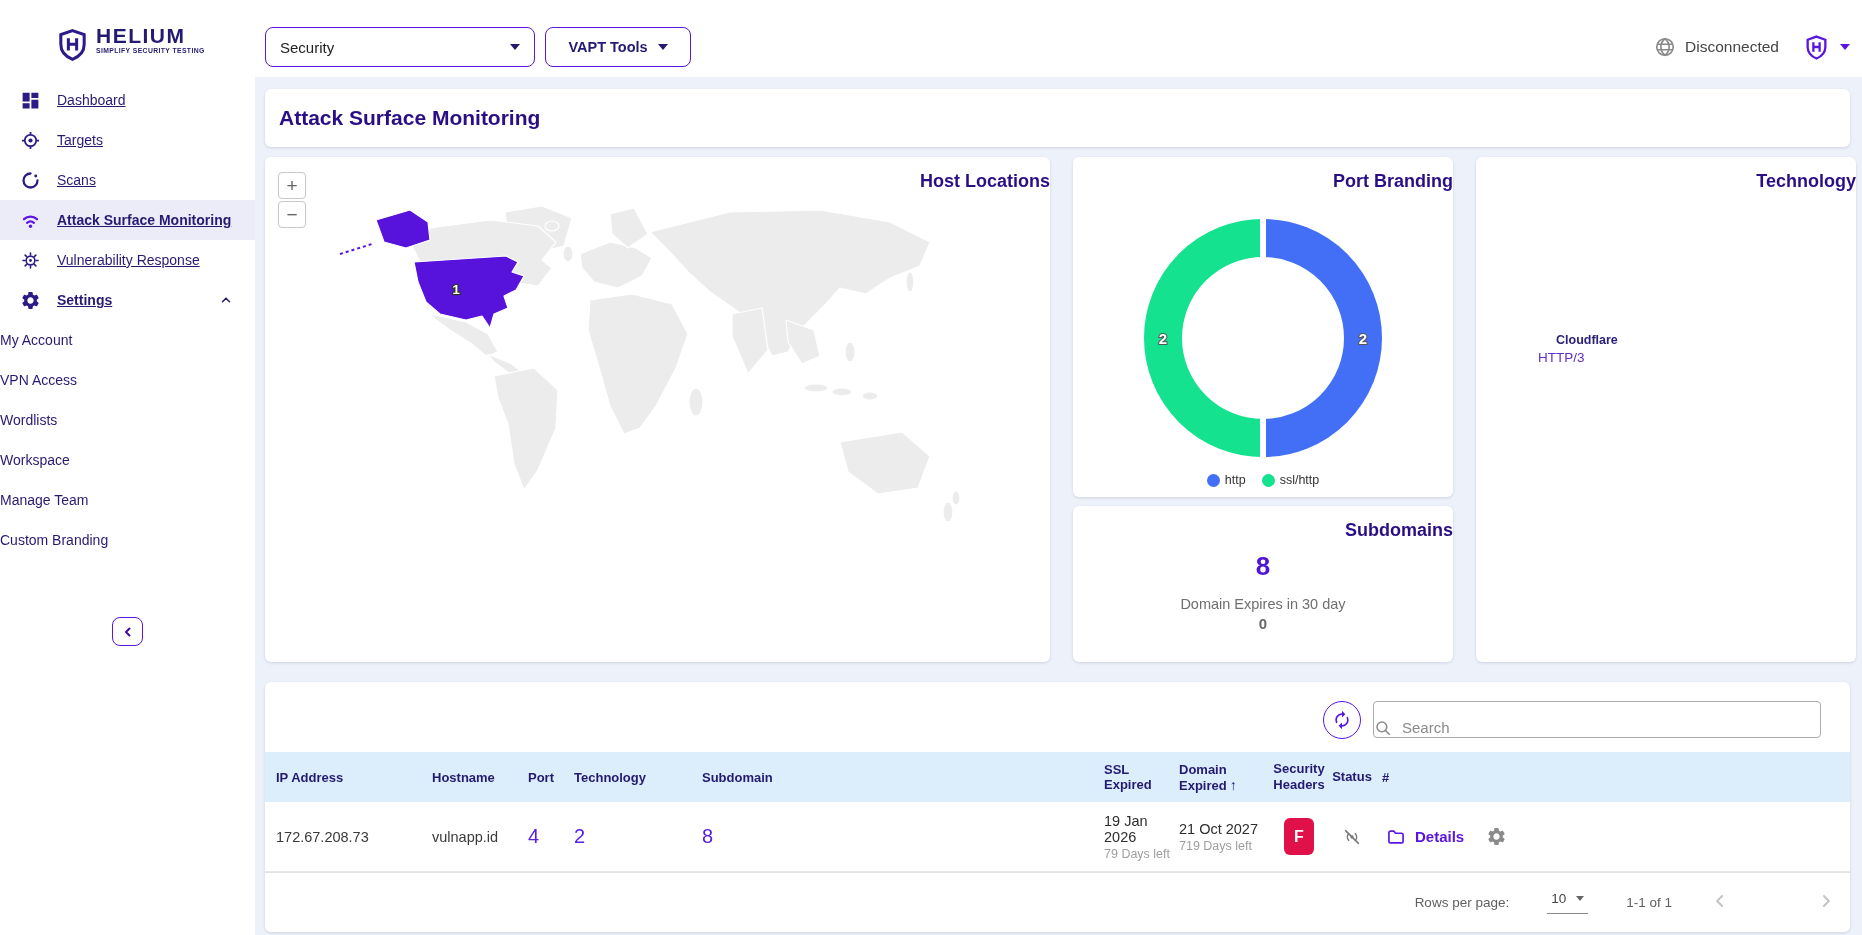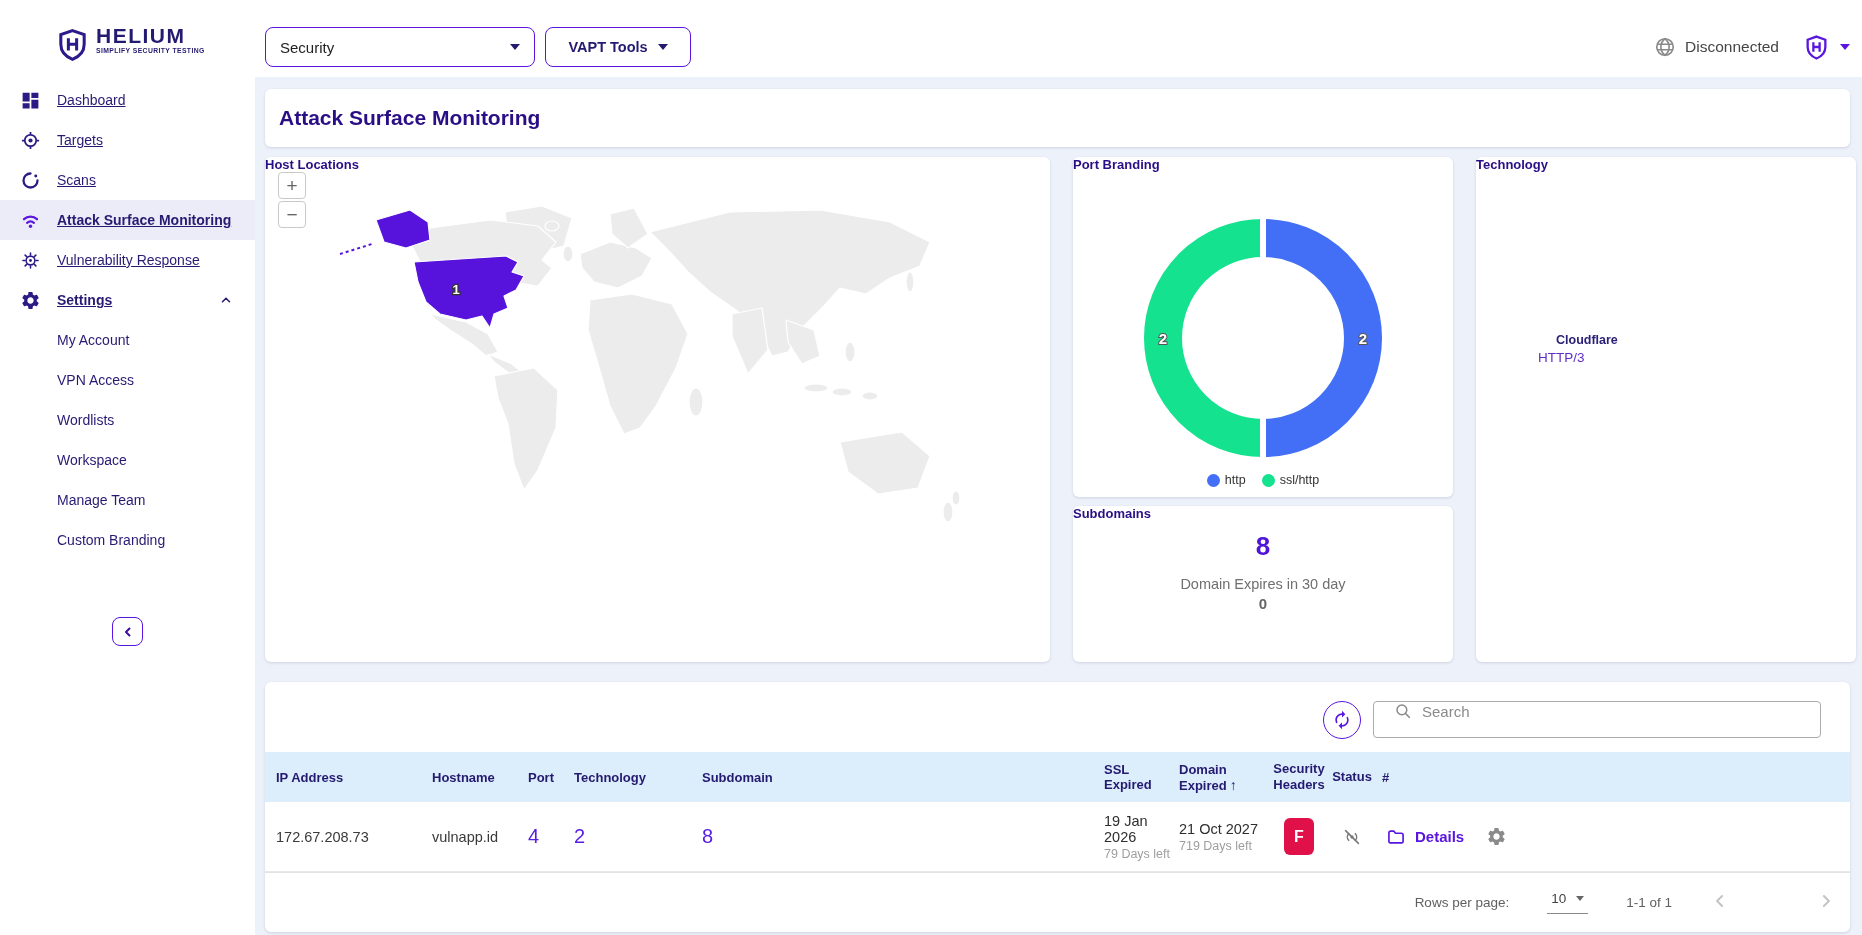--- a/index.html
+++ b/index.html
@@ -13,21 +13,21 @@
   .brand-name{font-size:21px;font-weight:700;letter-spacing:1.5px;color:#241A70;line-height:22px;}
   .brand-tag{font-size:6.8px;font-weight:700;letter-spacing:.4px;color:#241A70;}
   .nav{position:absolute;left:0;top:63px;width:255px;}
   .nav-item{position:relative;display:flex;align-items:center;height:40px;padding-left:20px;cursor:pointer;}
   .nav-item .ic{width:21px;height:21px;color:#2B1C85;flex:0 0 21px;}
   .nav-item.active{background:#ECEBF8;}
   .nav-item.active .ic{color:#5A16E0;}
   .nav-label{margin-left:16px;font-size:14px;font-weight:500;color:#271A73;text-decoration:underline;}
   .nav-item.active .nav-label,.nav-item.bold .nav-label{font-weight:700;}
   .nav-chevron{position:absolute;right:22px;width:14px;height:14px;color:#241A70;}
-  .sub-item{display:flex;align-items:center;height:40px;padding-left:57px;cursor:pointer;}
+  .sub-item{display:flex;align-items:center;height:40px;cursor:pointer;}
   .sub-label{font-size:14px;font-weight:500;color:#271A73;}
   .collapse-btn{position:absolute;left:112px;top:600px;width:31px;height:29px;background:#fff;
     border:1.5px solid #5A16E0;border-radius:8px;display:flex;align-items:center;justify-content:center;cursor:pointer;padding:0;}
   .collapse-btn svg{width:14px;height:14px;color:#3A0CA3;}
   
   .topbar{position:absolute;left:255px;top:0;width:1607px;height:60px;background:#fff;z-index:2;}
   .select-box{position:absolute;top:10px;height:40px;border:1.5px solid #5A16E0;border-radius:8px;
     background:#fff;display:flex;align-items:center;cursor:pointer;}
   .sec-select{left:10px;width:270px;padding:0 14px;justify-content:space-between;}
   .sec-select .sel-text{font-size:15px;color:#222;}
@@ -37,21 +37,21 @@
   .topbar-right{position:absolute;right:12px;top:0;height:60px;display:flex;align-items:center;gap:9px;}
   .globe{width:22px;height:22px;color:#8a8a8a;}
   .conn-text{font-size:15.5px;color:#454545;margin-right:16px;}
   .mini-shield{width:25px;height:29px;color:#5A16E0;cursor:pointer;}
   .caret.purple{border-top-color:#5A16E0;margin-left:2px;cursor:pointer;}
   
   .content{position:absolute;left:255px;top:60px;width:1607px;height:875px;background:#EDF1FA;}
   .card{position:absolute;background:#fff;border-radius:6px;box-shadow:0 1px 3px rgba(30,30,80,.14);}
   .title-card{left:10px;top:12px;width:1585px;height:58px;display:flex;align-items:center;}
   .page-title{margin:0 0 0 14px;font-size:21px;font-weight:800;color:#2A0E86;}
-  .card-title{text-align:left;font-size:13px;font-weight:700;color:#2A0E86;}
+  .card-title{text-align:right;font-size:18px;font-weight:700;color:#2A0E86;padding-top:14px;}
   .map-card{left:10px;top:80px;width:785px;height:505px;}
   .map-title{position:absolute;left:0;width:100%;top:0;}
   .zoom-ctl{position:absolute;left:13px;top:15px;z-index:2;display:flex;flex-direction:column;gap:2px;}
   .zoom-btn{width:28px;height:27px;background:#fff;border:1px solid #c9c9c9;border-radius:4px;
     font-size:19px;color:#666;line-height:24px;text-align:center;cursor:pointer;padding:0;font-family:inherit;}
   .map-svg{position:absolute;left:15px;top:45px;}
   .port-card{left:818px;top:80px;width:380px;height:340px;}
   .donut-svg{position:absolute;left:0;top:0;}
   .legend{position:absolute;left:0;bottom:10px;width:100%;display:flex;justify-content:center;gap:16px;}
   .legend-item{display:flex;align-items:center;gap:5px;font-size:12.5px;color:#333;}
@@ -62,21 +62,21 @@
   .sub-note-val{font-size:15px;font-weight:700;color:#666;margin-top:3px;}
   .tech-card{left:1221px;top:80px;width:380px;height:505px;}
   .tech-tag1{position:absolute;left:80px;top:176px;font-size:12.5px;font-weight:600;color:#2B2178;}
   .tech-tag2{position:absolute;left:62px;top:193px;font-size:13.5px;color:#5F2EC9;}
   
   .table-card{left:10px;top:605px;width:1585px;height:250px;}
   .refresh-btn{position:absolute;left:1058px;top:19px;width:38px;height:38px;border-radius:50%;
     border:1px solid #5A16E0;background:#fff;display:flex;align-items:center;justify-content:center;cursor:pointer;padding:0;}
   .refresh-btn svg{width:20px;height:20px;fill:#5A16E0;}
   .search-wrap{position:absolute;left:1108px;top:19px;width:448px;height:37px;border:1px solid #ababab;
-    border-radius:4px;display:flex;align-items:flex-start;padding:0 20px;background:#fff;}
+    border-radius:4px;display:flex;align-items:flex-end;padding:0 0;background:#fff;}
   .search-wrap svg{width:18px;height:18px;color:#8a8a8a;flex:0 0 18px;}
   .search-input{border:none;outline:none;flex:1;margin-left:8px;font-size:15px;font-family:inherit;color:#333;background:transparent;}
   .search-input::placeholder{color:#8a8a8a;}
   .tgrid{display:grid;grid-template-columns:167px 96px 46px 128px 402px 75px 89px 62px 44px 1fr;align-items:center;}
   .thead{position:absolute;left:0;top:70px;width:100%;height:50px;background:#DCEDFB;}
   .th{font-size:13px;font-weight:700;color:#241A70;padding-left:0;}
   .th:first-child{padding-left:11px;}
   .th.center{text-align:center;line-height:1.25;}
   .sort-arrow{font-weight:400;font-size:14px;margin-left:3px;}
   .trow{position:absolute;left:0;top:120px;width:100%;height:70px;border-bottom:1px solid #e8e8e8;background:#fff;}

